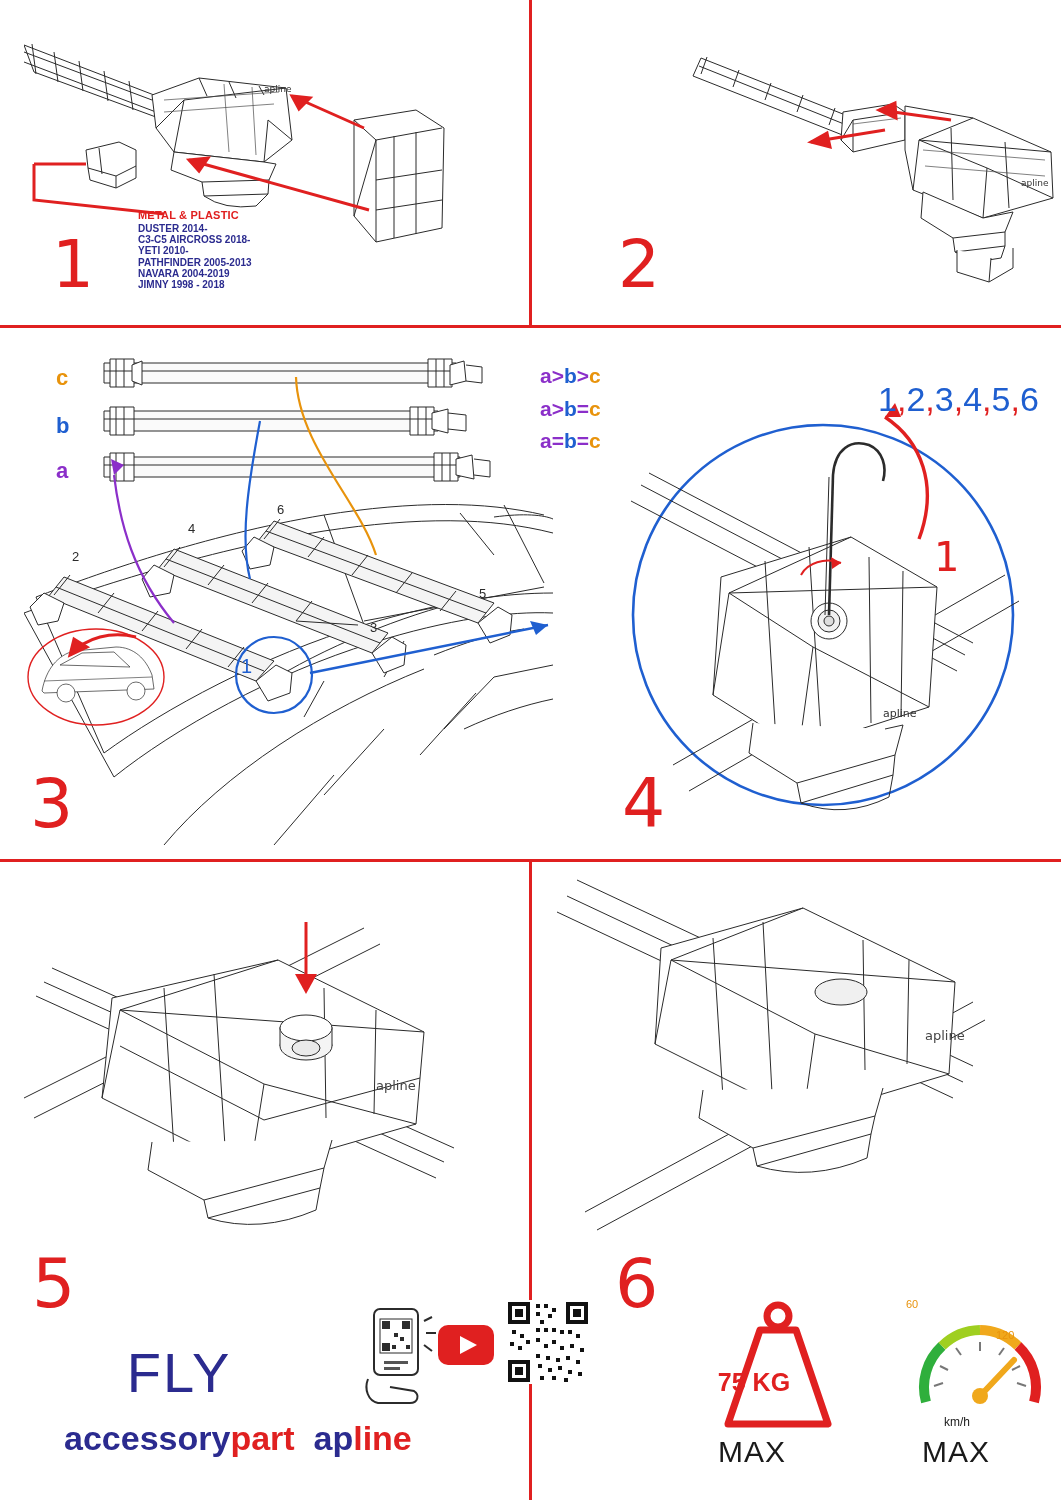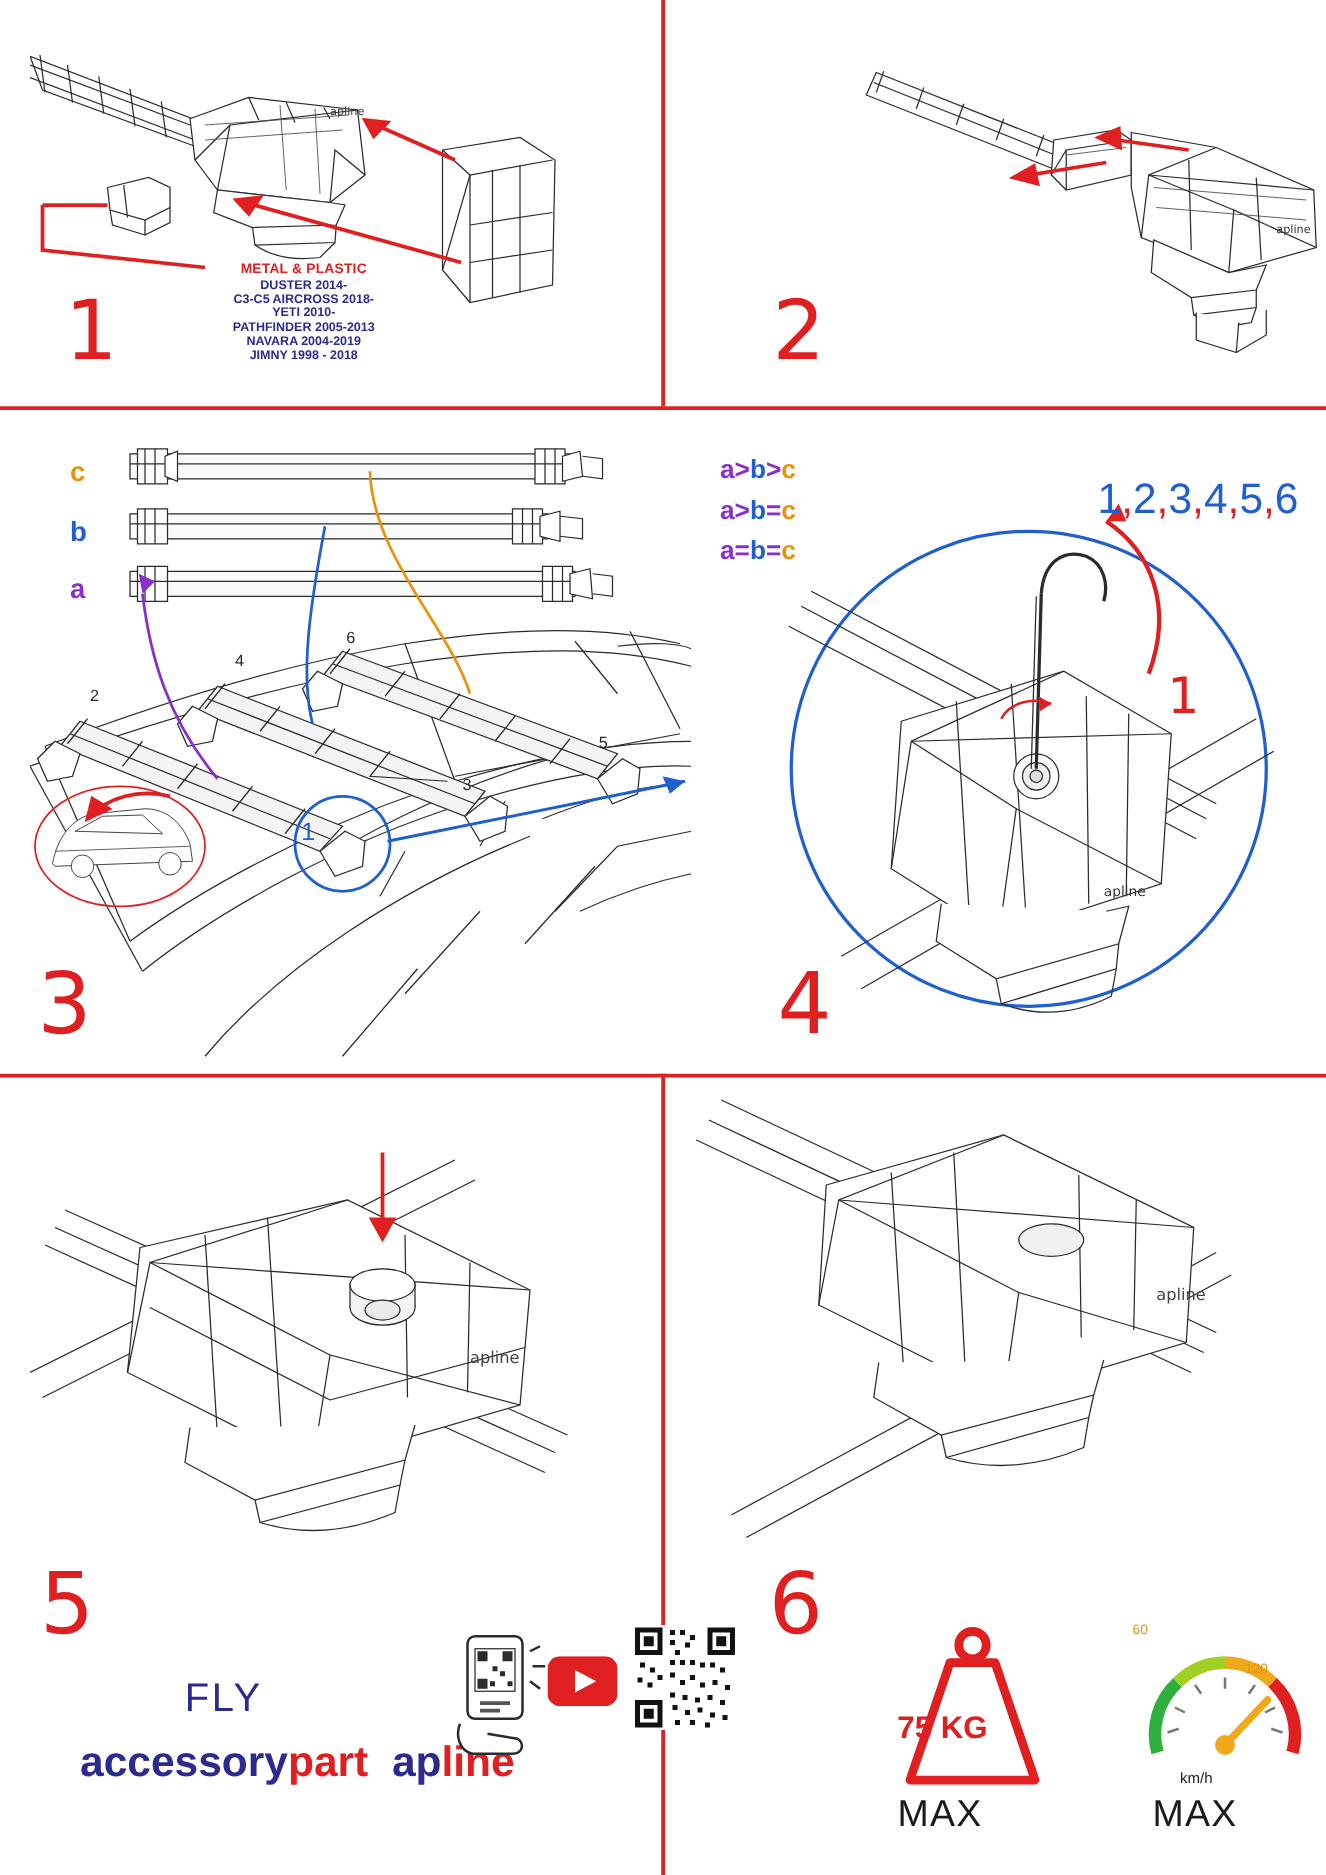--- a/index.html
+++ b/index.html
@@ -48,41 +48,40 @@
   .canvas { position:absolute; left:0; top:0;padding-left:24px; }
   svg { display:block; }
   .ln  { fill:none; stroke:#2b2b2b; stroke-width:1; }
   .ln-t{ fill:none; stroke:#4a4a4a; stroke-width:0.7; }
   .arr-red { fill:none; stroke:#e02020; stroke-width:3; }
   .arr-blue{ fill:none; stroke:#1f5fd0; stroke-width:2.4; }
 
   
   .metalplastic {
     position:absolute; left:138px; top:209px; width:210px;
-    text-align:center;
     font-family:"Liberation Sans", sans-serif;
   }
   .metalplastic .mp-title {
     color:#e02020; font-size:11px; font-weight:bold; letter-spacing:.2px;
   }
   .metalplastic .mp-list {
     color:#2b2b8f; font-size:10px; font-weight:bold; line-height:1.12;
     margin-top:2px;
   }
 
   
   .barlab {
     position:absolute; font-size:22px; font-weight:bold;
     font-family:"Liberation Sans", sans-serif;
   }
   .barlab.c { left:56px; top:365px; color:#e8930c; }
   .barlab.b { left:56px; top:413px; color:#1f5fd0; }
   .barlab.a { left:56px; top:458px; color:#8b2fc9; }
 
-  .eqs { position:absolute; left:576px; top:360px; font-family:"Liberation Sans", sans-serif; }
+  .eqs { position:absolute; left:540px; top:360px; font-family:"Liberation Sans", sans-serif; }
   .eq { font-size:21px; font-weight:bold; line-height:1.55; letter-spacing:0px; }
   .eq .a { color:#8b2fc9; }
   .eq .b { color:#1f5fd0; }
   .eq .c { color:#e8930c; }
   .eq .op{ color:#8b2fc9; }
 
   
   .cal { position:absolute; font-size:13px; color:#2b2b2b; font-family:"Liberation Sans", sans-serif; }
 
   
@@ -102,21 +101,21 @@
     position:absolute; font-size:20px; color:#1f5fd0;
     font-family:"Liberation Sans", sans-serif;
   }
 
   
   .brand {
     position:absolute; left:64px; top:1340px; width:420px;
   }
   .brand .fly {
     font-family:"Liberation Sans", sans-serif;
-    font-size:32px; letter-spacing:2px; color:#2b2b8f; font-weight:400;
+    font-size:56px; letter-spacing:2px; color:#2b2b8f; font-weight:400;
     text-align:center; width:230px; margin-left:0px;
   }
   .brand .tag {
     margin-top:14px; font-size:34px; font-weight:bold; white-space:nowrap;
     font-family:"Liberation Sans", sans-serif;
   }
   .tag .accessory { color:#2b2b8f; }
   .tag .part { color:#e02020; }
   .tag .ap { color:#2b2b8f; }
   .tag .line { color:#e02020; }

